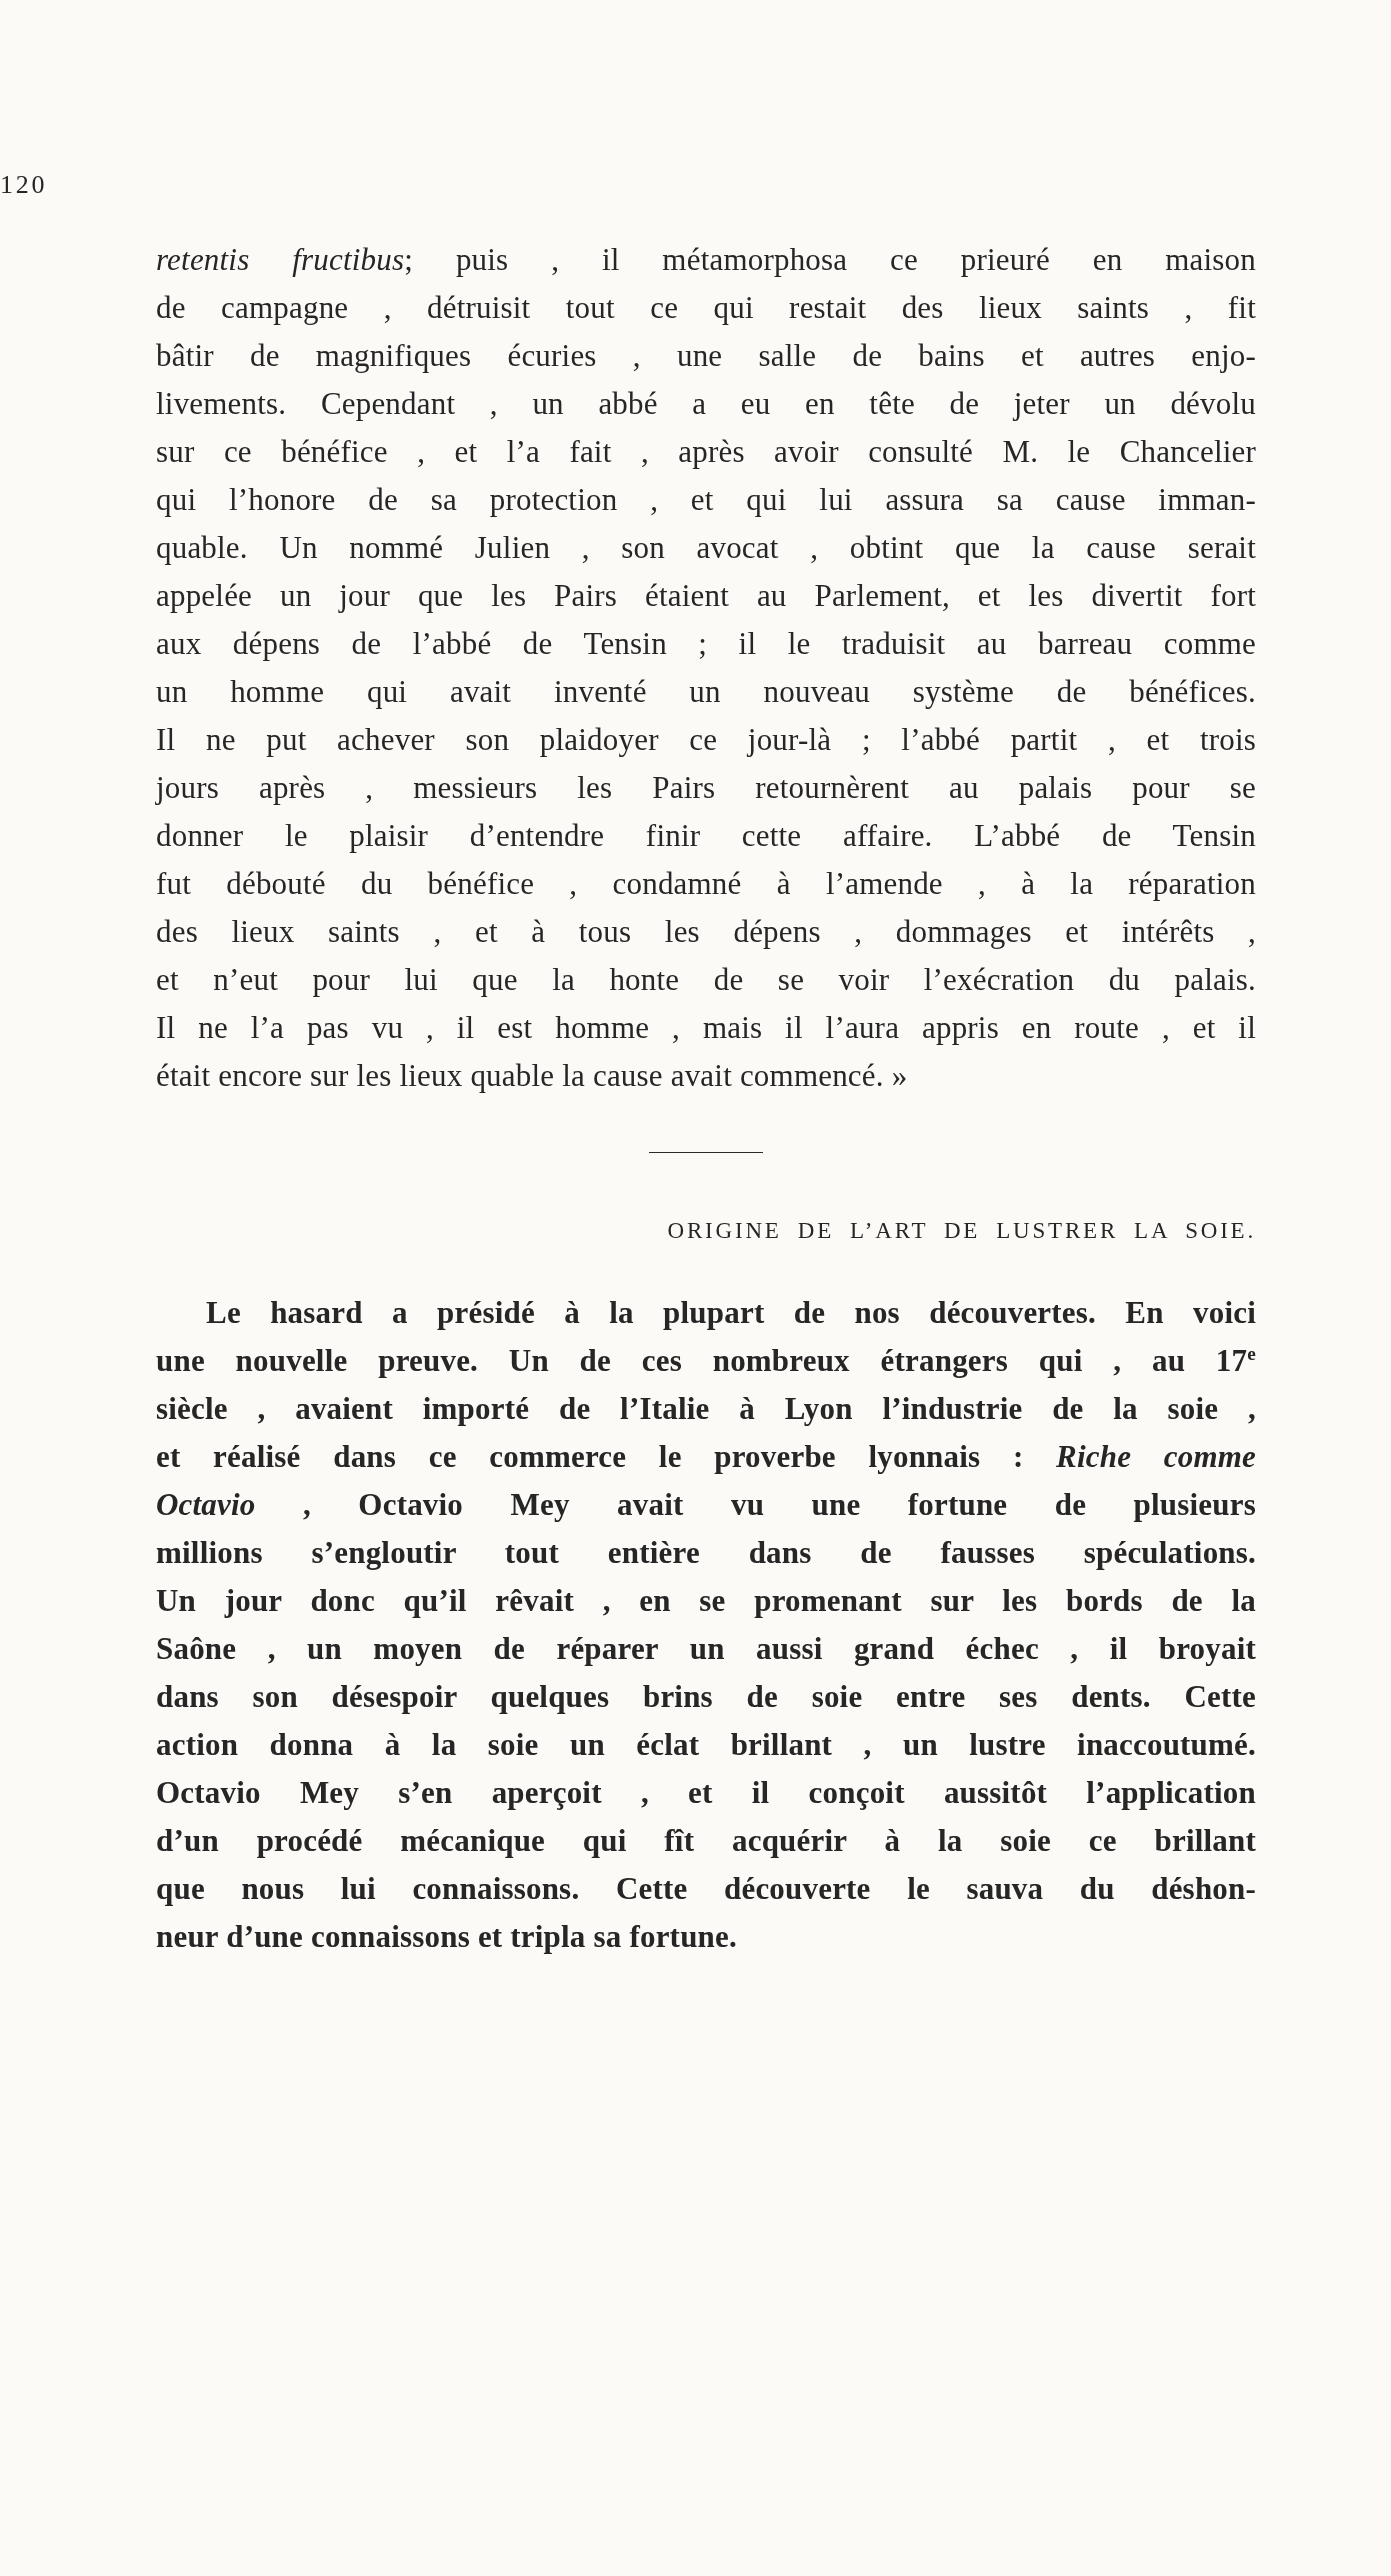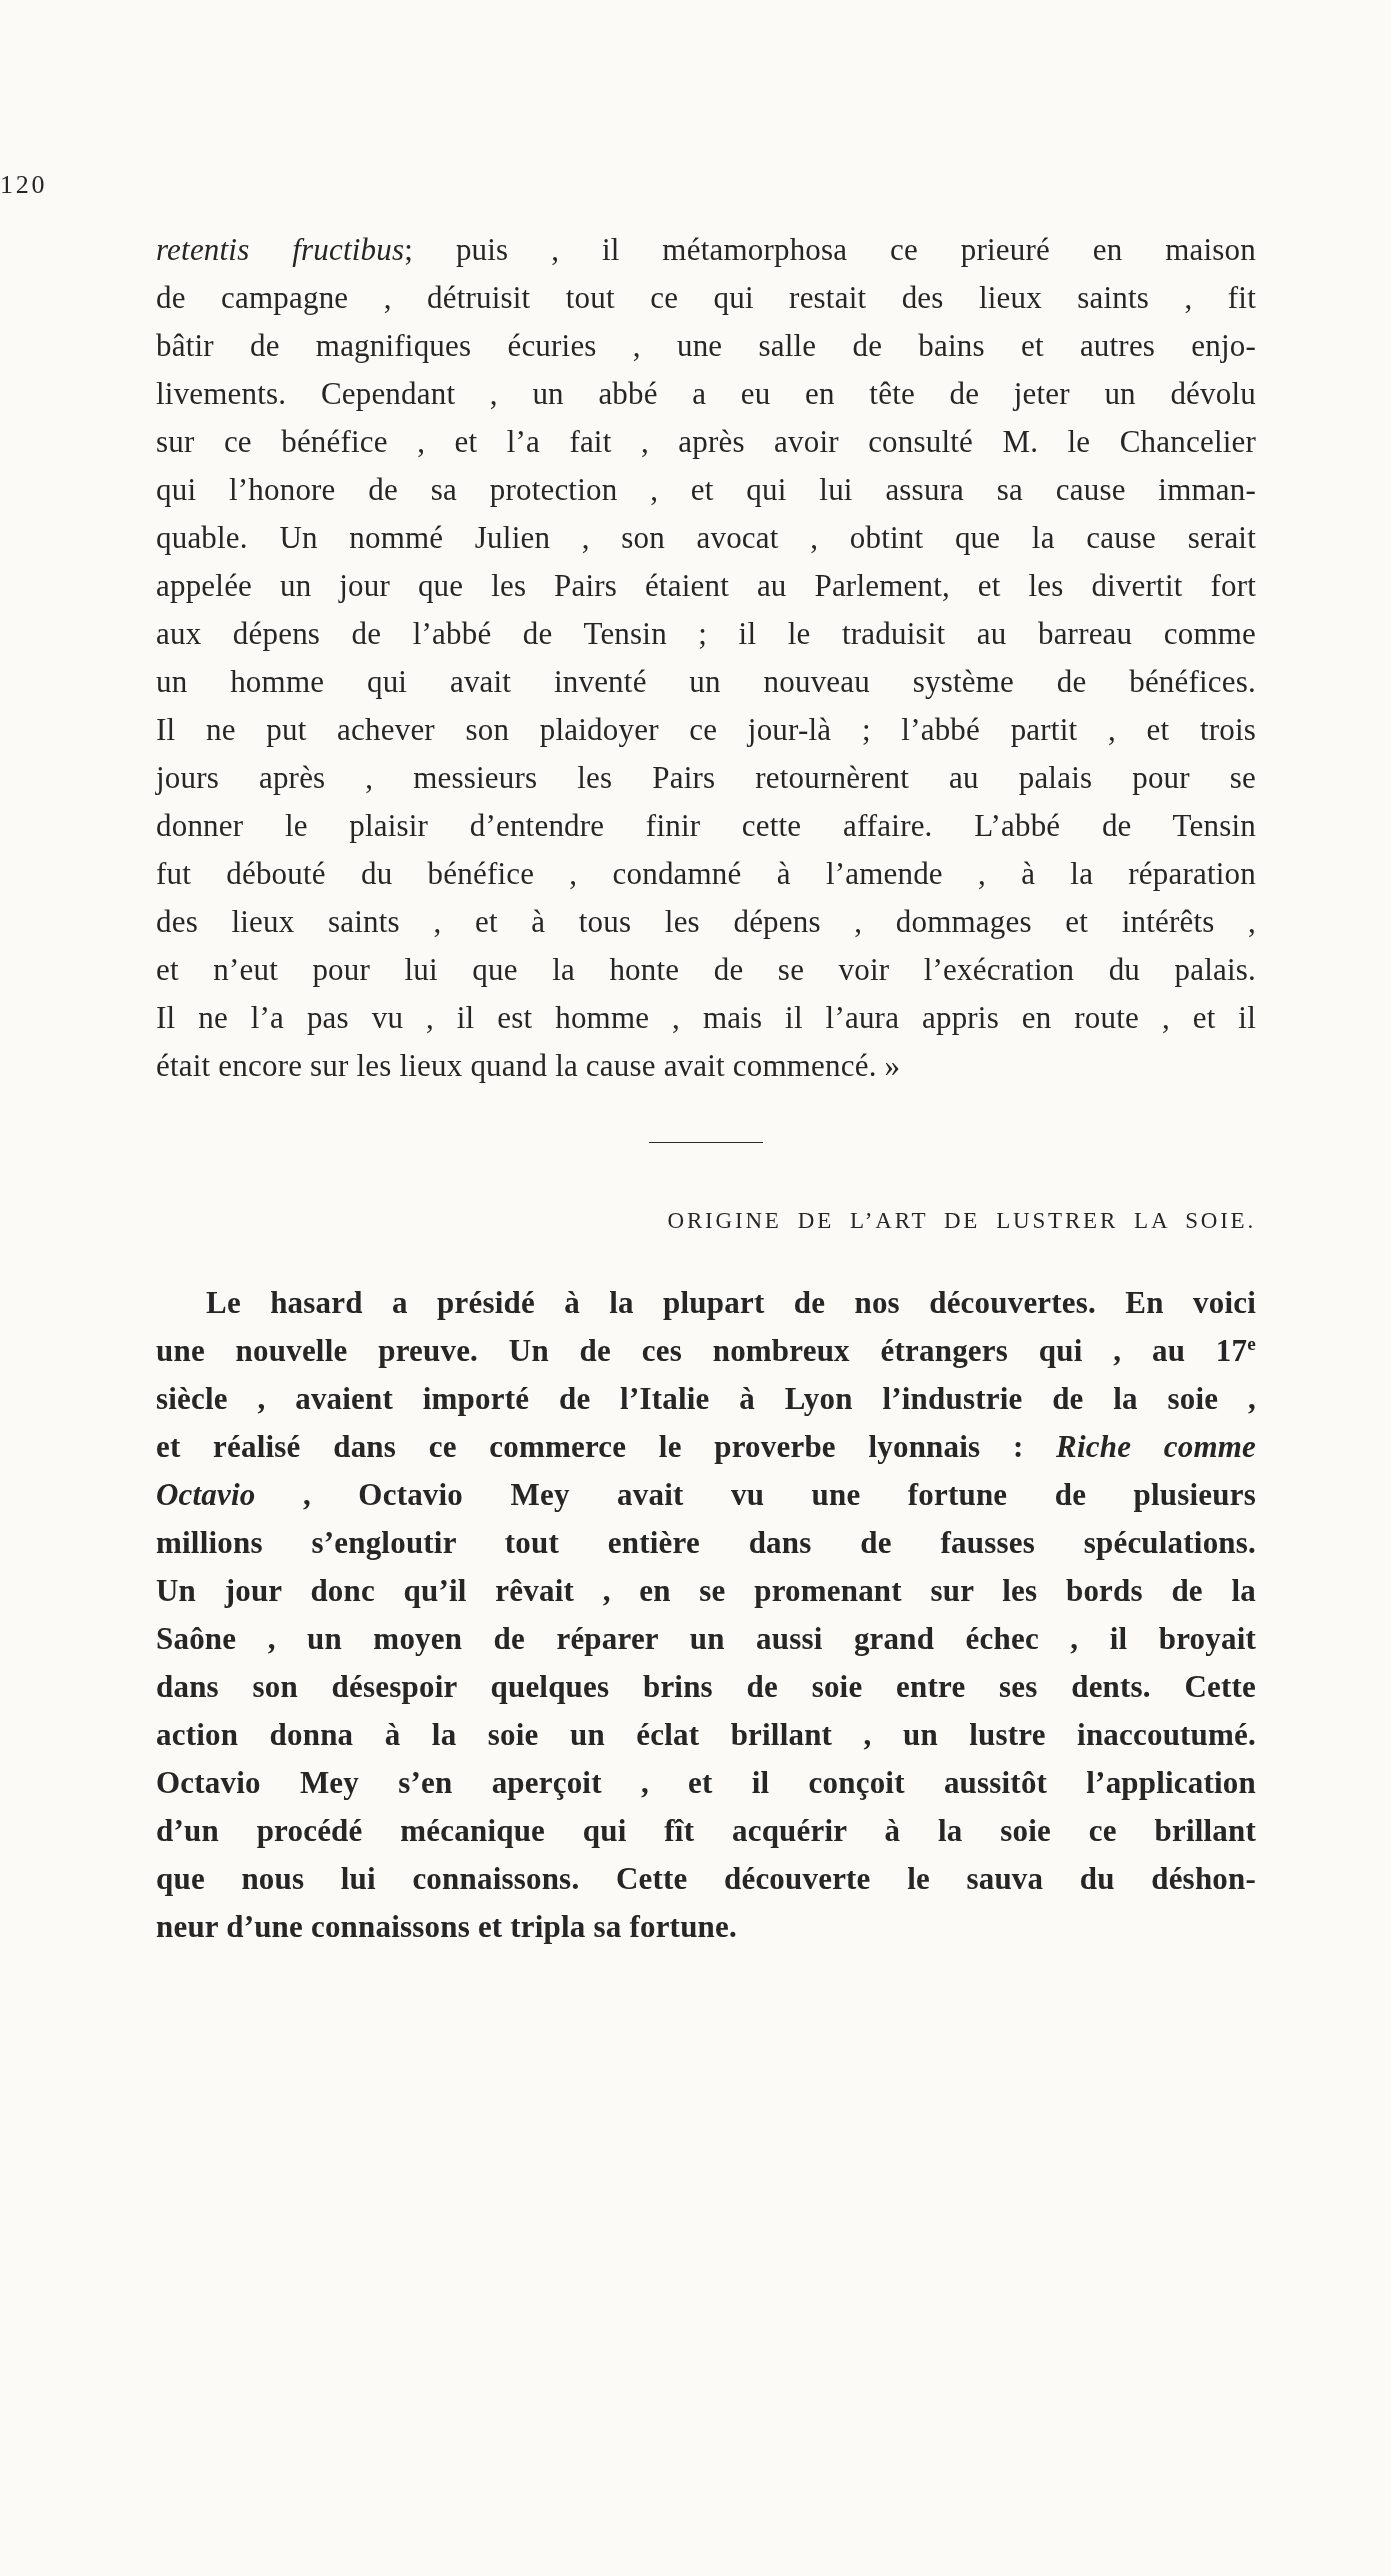--- a/index.html
+++ b/index.html
@@ -20,21 +20,21 @@
     position:absolute;
     top:170px;
     left:0;
     width:100%;
     text-align:left;
     font-size:26px;
     letter-spacing:2.8px;
   }
   .text-block{
     position:absolute;
-    top:226px;
+    top:236px;
     left:156px;
     width:1100px;
   }
   .line{
     font-size:31px;
     line-height:48px;
     letter-spacing:0.2px;
     text-align:justify;
     text-align-last:justify;
     text-justify:inter-word;
@@ -93,21 +93,21 @@
         <div class="line">appelée un jour que les Pairs étaient au Parlement, et les divertit fort</div>
         <div class="line">aux dépens de l’abbé de Tensin ; il le traduisit au barreau comme</div>
         <div class="line">un homme qui avait inventé un nouveau système de bénéfices.</div>
         <div class="line">Il ne put achever son plaidoyer ce jour-là ; l’abbé partit , et trois</div>
         <div class="line">jours après , messieurs les Pairs retournèrent au palais pour se</div>
         <div class="line">donner le plaisir d’entendre finir cette affaire. L’abbé de Tensin</div>
         <div class="line">fut débouté du bénéfice , condamné à l’amende , à la réparation</div>
         <div class="line">des lieux saints , et à tous les dépens , dommages et intérêts ,</div>
         <div class="line">et n’eut pour lui que la honte de se voir l’exécration du palais.</div>
         <div class="line">Il ne l’a pas vu , il est homme , mais il l’aura appris en route , et il</div>
-        <div class="line last">était encore sur les lieux quand la cause avait commencé. »</div>
+        <div class="line last">était encore sur les lieux quable la cause avait commencé. »</div>
       </div>
 
     <div class="divider"></div>
 
     <div class="section-heading">ORIGINE DE L’ART DE LUSTRER LA SOIE.</div>
 
     <div class="paragraph paragraph-2">
         <div class="line indent">Le hasard a présidé à la plupart de nos découvertes. En voici</div>
         <div class="line">une nouvelle preuve. Un de ces nombreux étrangers qui , au 17<sup>e</sup></div>
         <div class="line">siècle , avaient importé de l’Italie à Lyon l’industrie de la soie ,</div>

